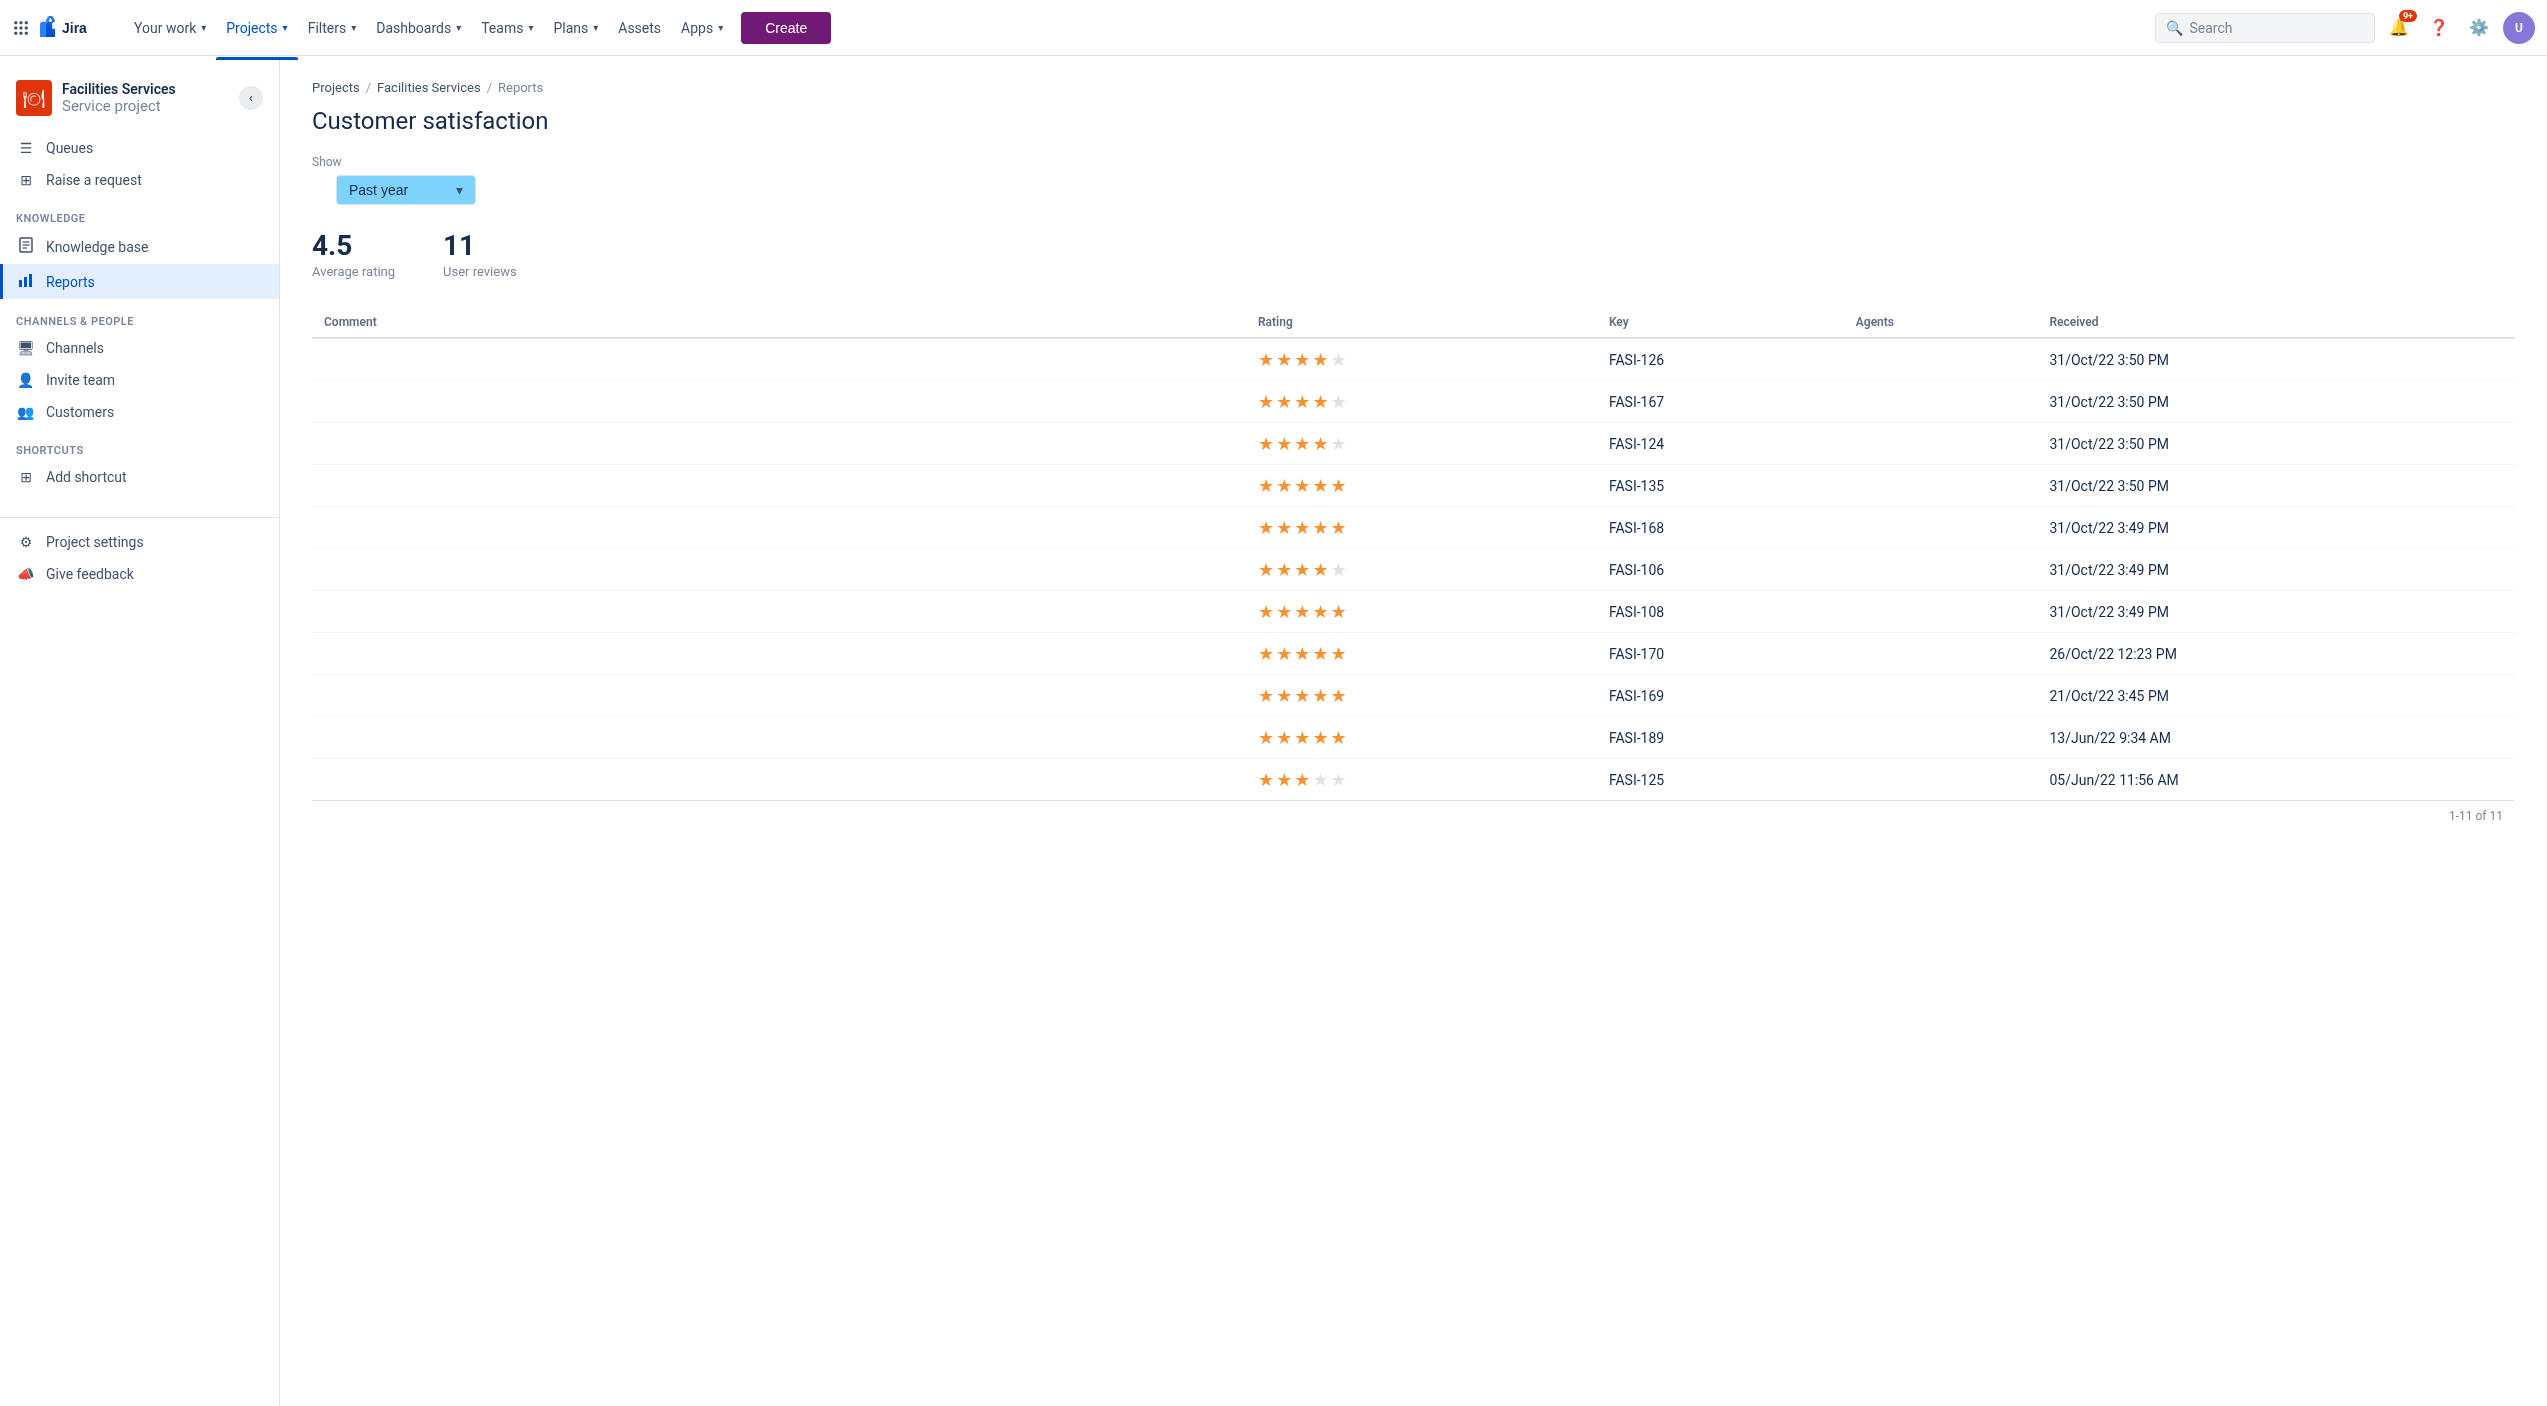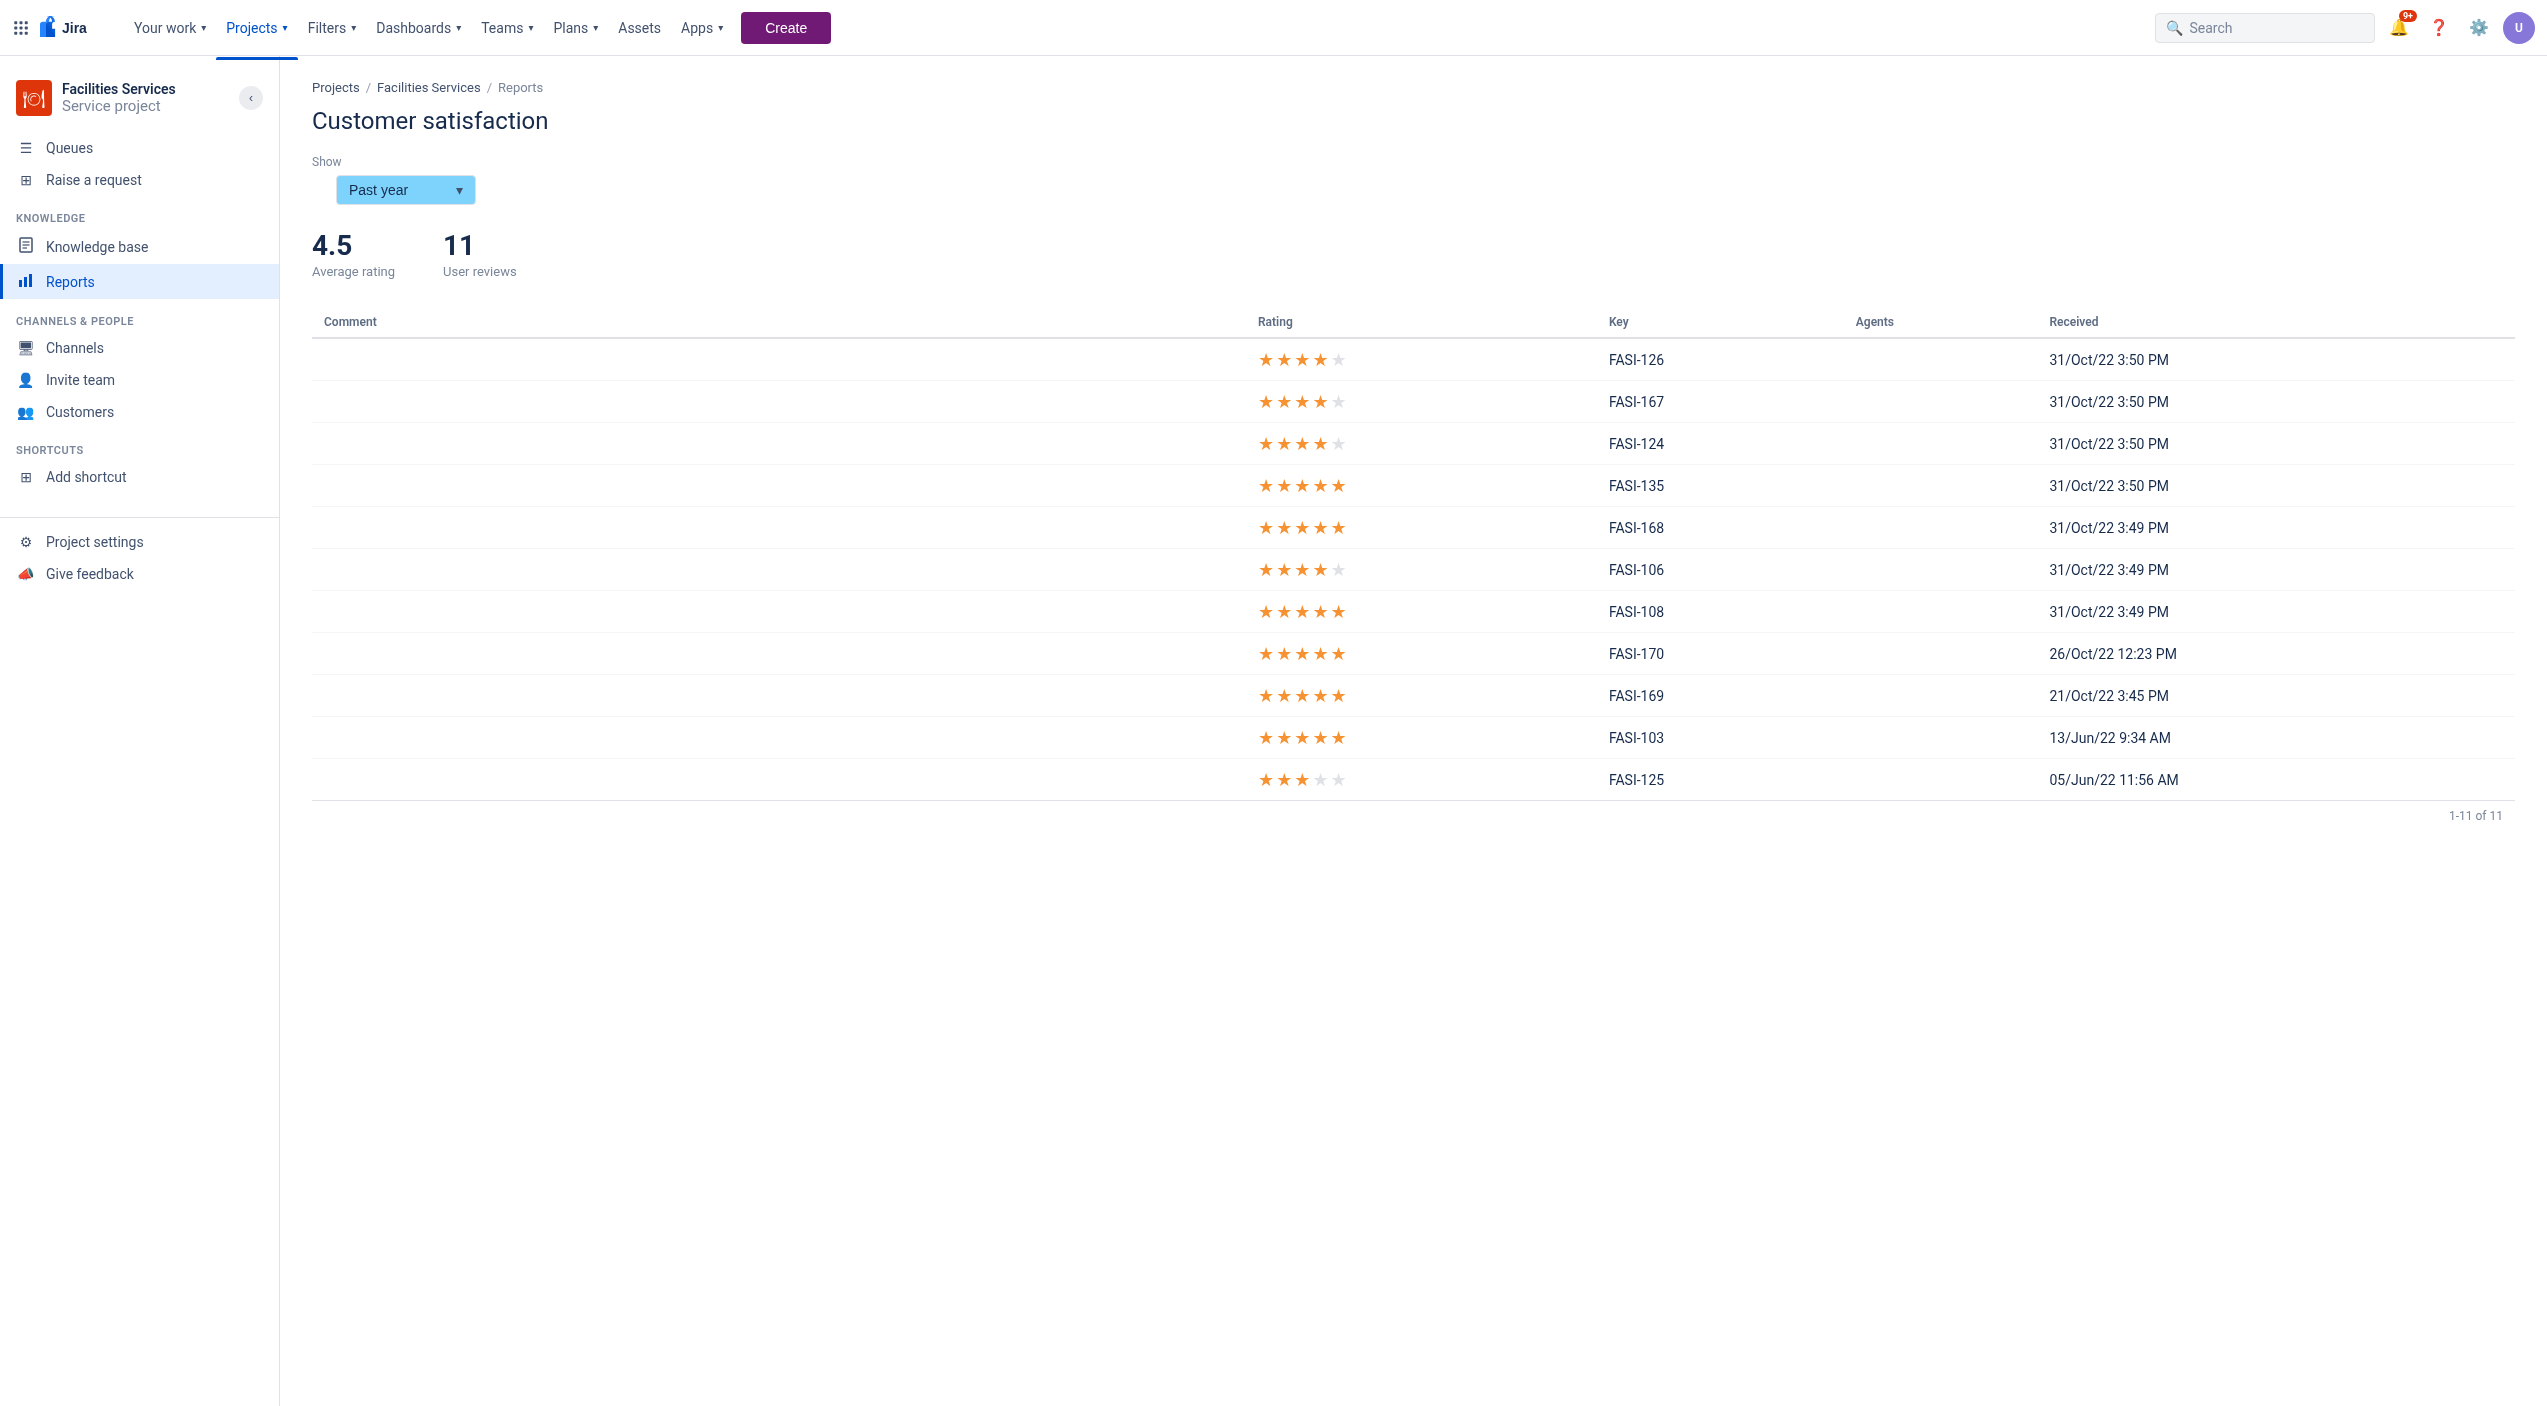--- a/index.html
+++ b/index.html
@@ -488,21 +488,21 @@
             <td class="comment-col"></td>
             <td class="rating-col">
               <div class="stars">
                 <span class="star filled">★</span>
                 <span class="star filled">★</span>
                 <span class="star filled">★</span>
                 <span class="star filled">★</span>
                 <span class="star filled">★</span>
               </div>
             </td>
-            <td class="key-col">FASI-103</td>
+            <td class="key-col">FASI-189</td>
             <td class="agents-col"></td>
             <td class="received-col">13/Jun/22 9:34 AM</td>
           </tr>
           <tr>
             <td class="comment-col"></td>
             <td class="rating-col">
               <div class="stars">
                 <span class="star filled">★</span>
                 <span class="star filled">★</span>
                 <span class="star filled">★</span>

